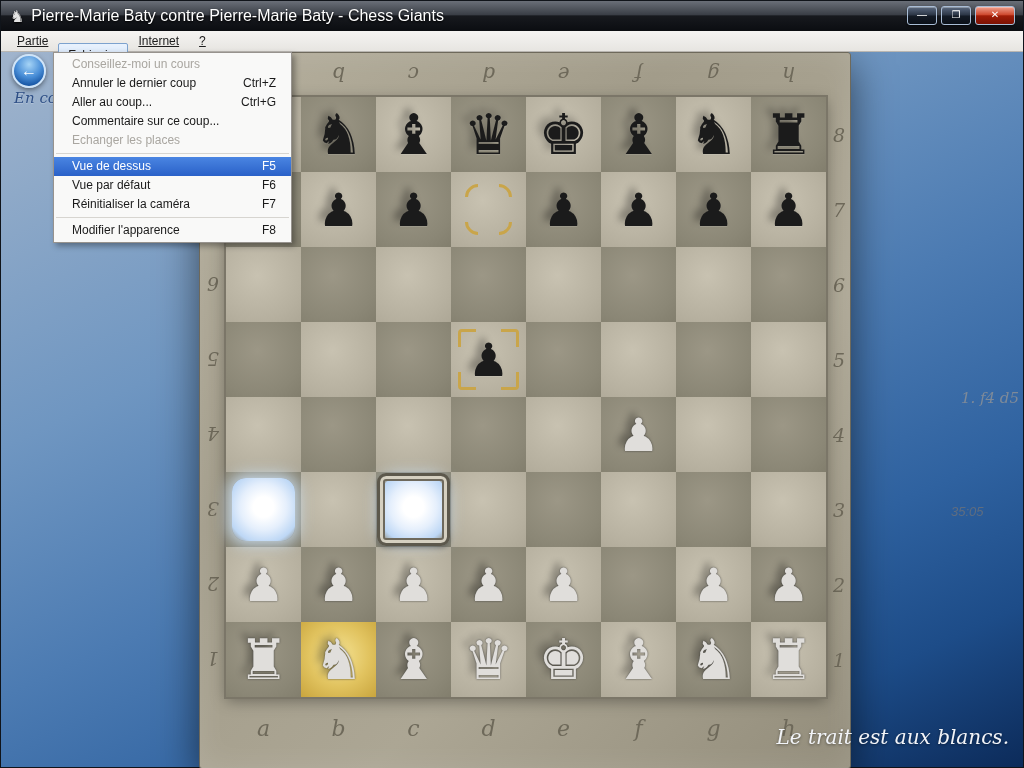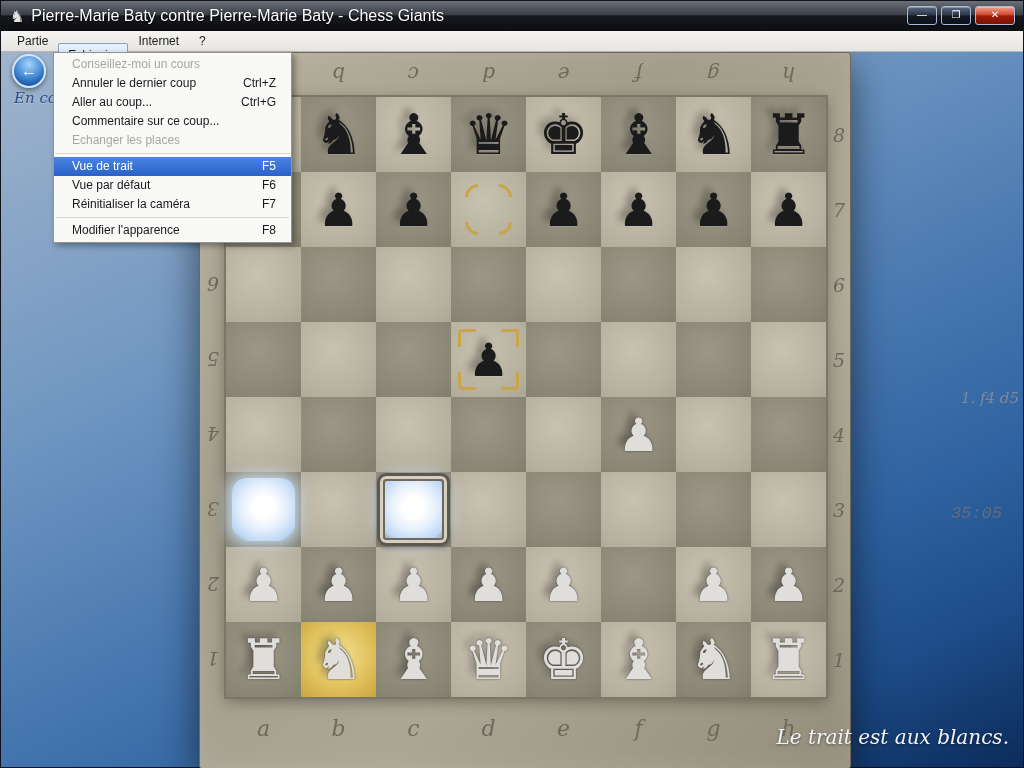--- a/index.html
+++ b/index.html
@@ -17,21 +17,21 @@
   .wbtn{width:30px;height:19px;margin-left:4px;border:1px solid #a9bdd6;border-radius:3px;box-sizing:border-box;
     background:linear-gradient(#5c6a80 0%,#2a3444 48%,#141b26 52%,#0b1018 100%);
     color:#fff;font-size:10px;line-height:16px;text-align:center;cursor:pointer;
     box-shadow:inset 0 1px 0 rgba(255,255,255,.3),0 1px 2px rgba(0,0,0,.5);}
   .wbtn.close{width:40px;background:linear-gradient(#f0a08e 0%,#cf4a30 45%,#a01d08 52%,#7c1203 100%);}
 
   
   .menubar{position:absolute;left:0;top:30px;width:100%;height:21px;z-index:60;box-sizing:border-box;
     background:linear-gradient(#f5f4f2,#e7e5e1);border-bottom:1px solid #b9b6b1;
     display:flex;align-items:center;padding-left:6px;font-size:12px;}
-  .mb-item{padding:4px 9px;color:#1c1c1c;cursor:pointer;border:1px solid transparent;border-radius:2px;}
+  .mb-item{padding:4px 9px;color:#1c1c1c;cursor:pointer;border:1px solid transparent;border-radius:2px;text-decoration:underline;}
   .mb-item.active{background:linear-gradient(#e9f2fd,#c9ddf6);border:1px solid #7da2ce;margin-top:28px;}
 
   
   .dropdown{position:absolute;left:52px;top:51px;width:237px;z-index:100;
     background:#f9f9f8;border:1px solid #97938e;box-shadow:3px 3px 6px rgba(0,0,0,.35);
     padding:2px 0;font-size:12px;}
   .menu-item{display:flex;justify-content:space-between;height:19px;line-height:19px;color:#1a1a1a;cursor:pointer;}
   .mi-label{margin-left:18px;white-space:nowrap;}
   .mi-shortcut{margin-right:15px;white-space:nowrap;margin-left:32px;}
   .menu-item.disabled{color:#a9a6a0;cursor:default;}
@@ -91,21 +91,21 @@
   .origin .arc{position:absolute;width:20px;height:20px;border:3px solid transparent;border-top-color:#c9a54a;border-radius:50%;}
   .origin .arc.tl{left:14px;top:12px;transform:rotate(-45deg);}
   .origin .arc.tr{right:14px;top:12px;transform:rotate(45deg);}
   .origin .arc.bl{left:14px;bottom:12px;transform:rotate(-135deg);}
   .origin .arc.br{right:14px;bottom:12px;transform:rotate(135deg);}
 
   
   .moves-text{position:absolute;left:900px;top:388px;width:118px;text-align:right;z-index:5;
     font-family:"DejaVu Serif",serif;font-style:italic;font-size:15px;color:#7e8a99;}
   .clock-text{position:absolute;left:950px;top:503px;z-index:5;
-    font-family:Liberation Mono, monospace;font-style:italic;font-size:17px;color:#5f6d80;}
+    font-family:Liberation Sans, sans-serif;font-style:italic;font-size:13px;color:#5f6d80;}
   .turn-text{position:absolute;right:14px;top:724px;z-index:20;
     font-family:"DejaVu Serif",serif;font-style:italic;font-size:20px;color:#f2f4f8;
     text-shadow:0 1px 3px rgba(0,0,0,.45);white-space:nowrap;}
 </style>
 </head>
 <body>
 
 <div class="window">
 
   <div class="titlebar">
@@ -147,21 +147,21 @@
       <div class="menu-item">
         <span class="mi-label">Commentaire sur ce coup...</span>
         <span class="mi-shortcut"></span>
       </div>
       <div class="menu-item disabled">
         <span class="mi-label">Echanger les places</span>
         <span class="mi-shortcut"></span>
       </div>
       <div class="menu-sep"></div>
       <div class="menu-item selected">
-        <span class="mi-label">Vue de trait</span>
+        <span class="mi-label">Vue de dessus</span>
         <span class="mi-shortcut">F5</span>
       </div>
       <div class="menu-item">
         <span class="mi-label">Vue par défaut</span>
         <span class="mi-shortcut">F6</span>
       </div>
       <div class="menu-item">
         <span class="mi-label">Réinitialiser la caméra</span>
         <span class="mi-shortcut">F7</span>
       </div>

